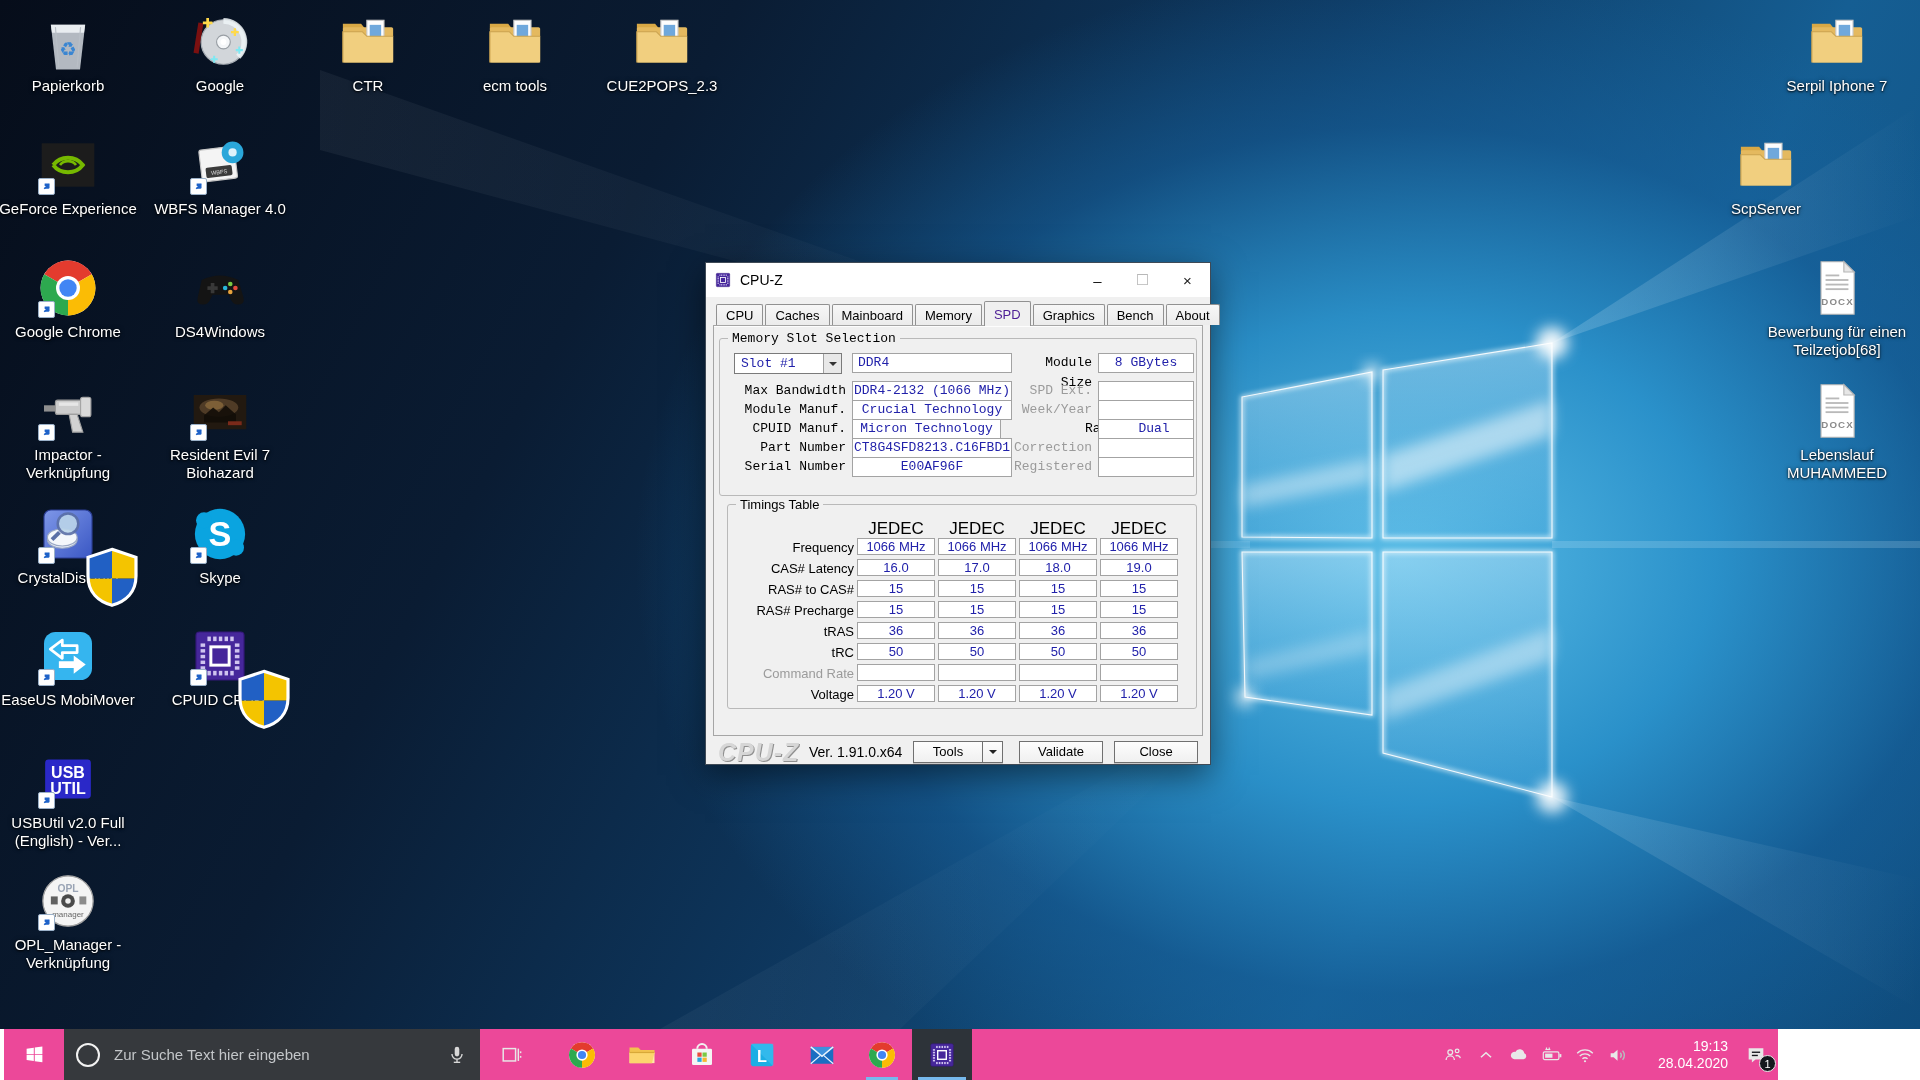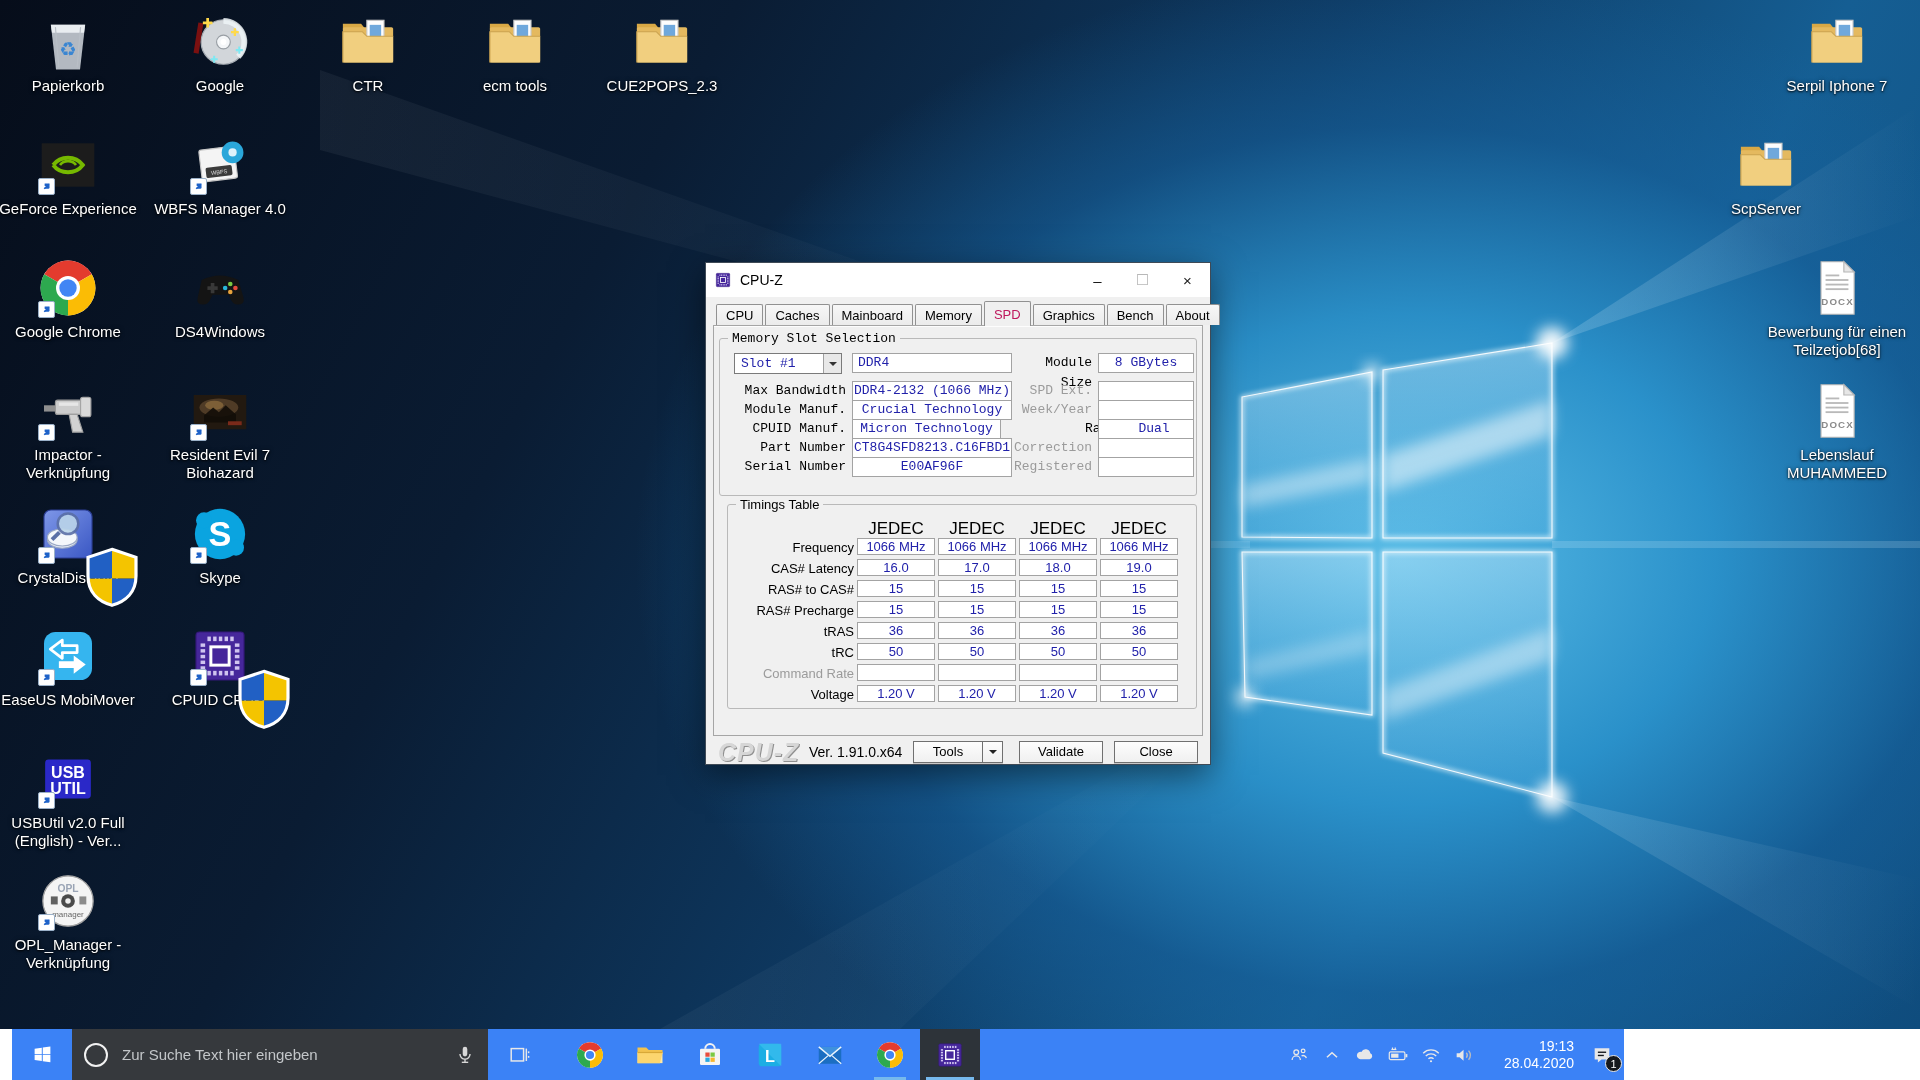--- a/index.html
+++ b/index.html
@@ -30,21 +30,21 @@
   .titlebar { position:absolute; left:0; top:0; right:0; height:34px; background:#fff; display:flex; align-items:center; }
   .titlebar .tico { width:18px; height:18px; margin-left:8px; }
   .titlebar .tico svg { width:18px; height:18px; }
   .titlebar .ttext { margin-left:8px; font-size:14px; }
   .caption-btns { margin-left:auto; display:flex; height:34px; }
   .cbtn { width:45px; height:34px; display:flex; align-items:center; justify-content:center; font-size:15px; color:#1a1a1a; }
   .cbtn.max { color:#b8b8b8; }
   .tabs { position:absolute; left:10px; top:41px; height:22px; display:flex; z-index:3; }
   .tab { height:21px; padding:3px 9px 0; margin-right:2px; background:linear-gradient(#f7f7f7,#ebebeb);
     border:1px solid #919191; border-bottom:none; border-radius:2px 2px 0 0; font-size:13px; }
-  .tab.active { height:25px; margin-top:-3px; padding-top:5px; background:#f0f0f0; color:#be185d; position:relative; z-index:4; }
+  .tab.active { height:25px; margin-top:-3px; padding-top:5px; background:#f0f0f0; color:#4c1d95; position:relative; z-index:4; }
   .tabpane { position:absolute; left:7px; right:7px; top:62px; height:411px; background:#f0f0f0;
     border:1px solid #a5a5a5; box-shadow:inset 0 1px 0 #fdfdfd; z-index:2; }
   .groupbox { position:absolute; left:5px; right:5px; border:1px solid #b9b9b9; border-radius:3px; }
   .groupbox .glabel { position:absolute; top:-8px; left:8px; background:#f0f0f0; padding:0 4px; font-size:13px; }
   .g-slot { top:12px; height:158px;font-family:Liberation Mono, monospace; }
   .g-tim  { top:178px; height:205px;margin-left:8px; }
   .cell, .flabel { position:absolute; height:20px; font-size:13px; }
   .flabel { line-height:20px; text-align:right; color:#000; }
   .flabel.dis { color:#9b9b9b; }
   .field { position:absolute; height:20px; line-height:18px; background:#fff; border:1px solid #a3a3a3;
@@ -58,21 +58,21 @@
   .thead { position:absolute; height:15px; font-size:17px; text-align:center; }
   .footer { position:absolute; left:0; right:0; top:473px; height:29px; }
   .cpuz-logo { position:absolute; left:12px; top:2px; font-size:25px; font-weight:bold; font-style:italic;
     color:#d6d6d6; letter-spacing:1px; text-shadow:1px 1px 0 #8f8f8f; }
   .ver { position:absolute; left:103px; top:8px; font-size:14px; }
   .wbtn { position:absolute; top:5px; height:22px; background:linear-gradient(#fdfdfd,#f0f0f0); border:1px solid #707070;
     box-shadow:0 1px 0 #c8c8c8; font-size:13px; text-align:center; line-height:20px; }
   .wbtn.arrow:before { content:""; display:inline-block; border:4px solid transparent; border-top-color:#222; margin-top:8px; }
 
   
-  .taskbar { position:absolute; left:12px; top:1029px; width:1612px; height:51px; background:#3b82f6; display:flex; align-items:center; }
+  .taskbar { position:absolute; left:4px; top:1029px; width:1774px; height:51px; background:#ec4899; display:flex; align-items:center; }
   .startbtn { width:60px; height:51px; display:flex; align-items:center; justify-content:center; }
   .startbtn svg { width:21px; height:21px; }
   .searchbox { width:416px; height:51px; background:#36393d; display:flex; align-items:center; padding:0 12px; }
   .searchbox .ring { width:24px; height:24px; border:2.5px solid #f2f2f2; border-radius:50%; }
   .searchbox input { flex:1; margin-left:14px; background:transparent; border:none; outline:none; font-size:15px; color:#e8e8e8;
     font-family:"Liberation Sans", sans-serif; }
   .searchbox input::placeholder { color:#c3c6c9; }
   .searchbox .mic { width:22px; height:22px; }
   .taskview { width:50px; height:51px; display:flex; align-items:center; justify-content:center; margin-left:6px; }
   .taskview svg, .trayicon svg { width:22px; height:22px; }

